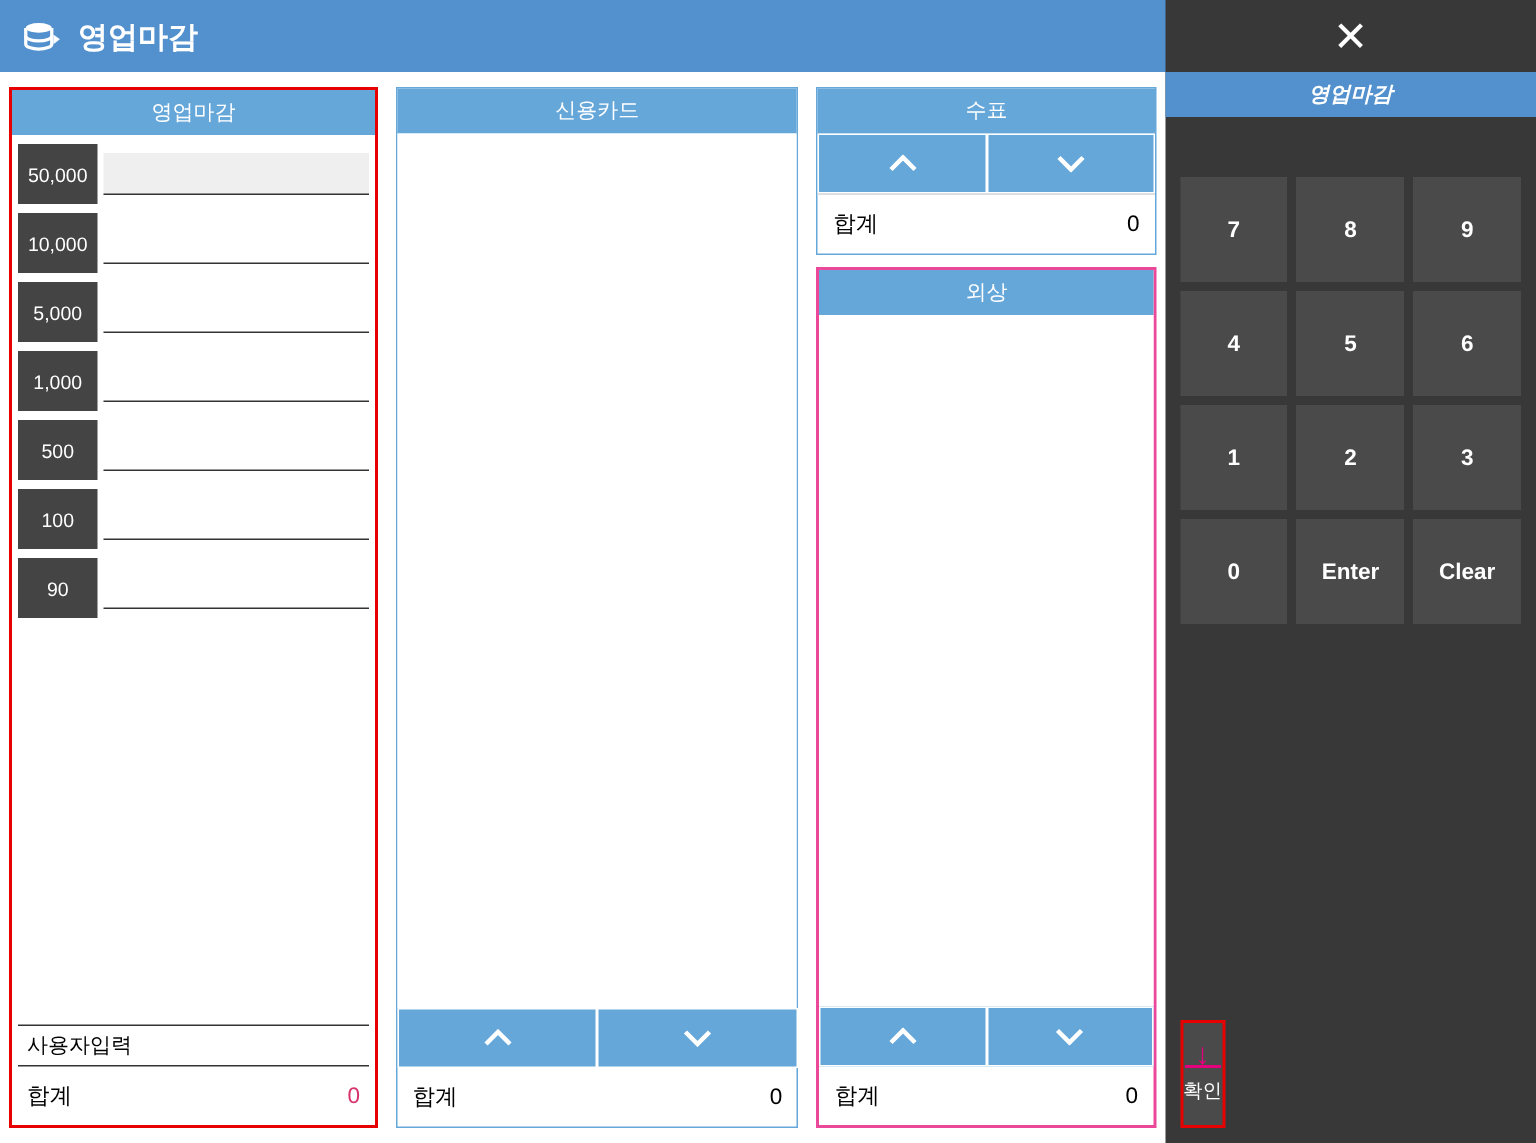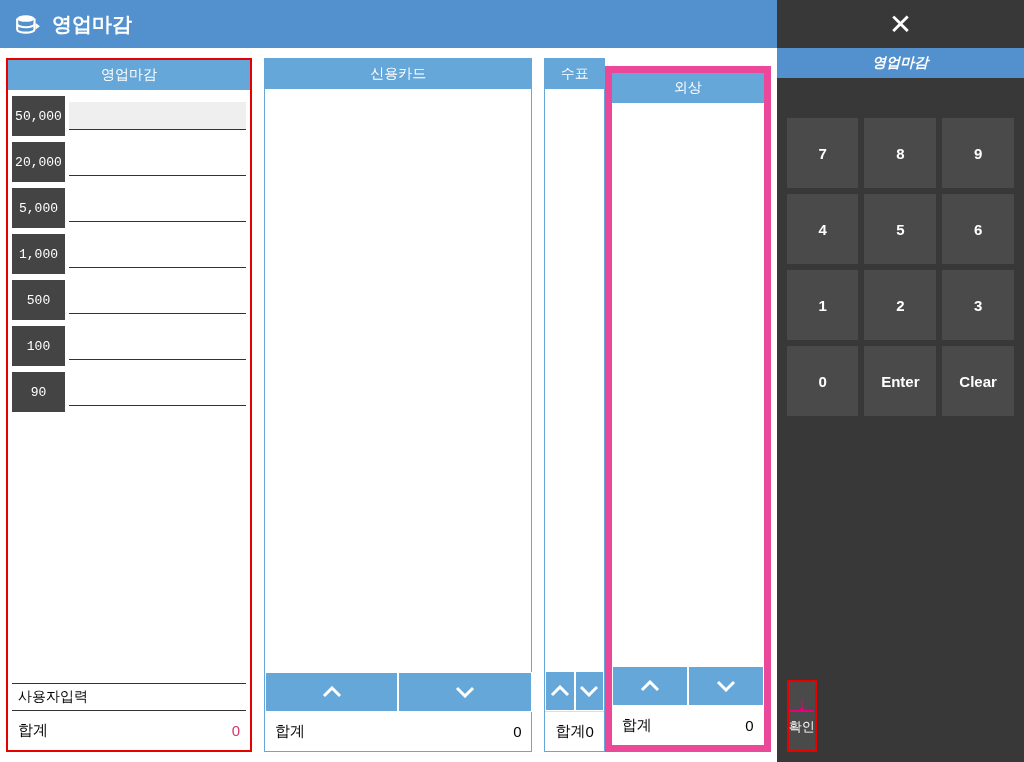--- a/index.html
+++ b/index.html
@@ -7,29 +7,29 @@
 
   .topbar { background: #5391ce; height: 48px; display: flex; align-items: center; padding: 0 12px; }
   .topbar .iconwrap { width: 32px; height: 32px; display:flex; align-items:center; justify-content:center; }
   .topbar .title { color: #ffffff; font-size: 20px; margin-left: 8px; font-weight: bold; }
 
   .main { display: flex; height: calc(100% - 48px); }
 
   .col { margin: 10px 6px; display: flex; flex-direction: column; }
   .col-cash { width: 246px; border: 2px solid #e60000; }
   .col-card { width: 280px; border: 1px solid #66a7da; }
-  .col-right { width: 236px; display:flex; flex-direction:row; margin:10px 6px; }
+  .col-right { width: 236px; display:flex; flex-direction:column; margin:10px 6px; }
   .col-check { border: 1px solid #66a7da; display:flex; flex-direction:column; }
-  .col-credit { border: 7px solid #ec4899; display:flex; flex-direction:column; margin-top:8px; }
+  .col-credit { border: 2px solid #ec4899; display:flex; flex-direction:column; margin-top:8px; }
 
   .panel-header { background: #66a7da; color: #ffffff; text-align: center; padding: 6px 0; font-size: 14px; font-weight: 500; }
 
   .denom-list { padding: 6px 4px; }
   .denom-row { display:flex; align-items:center; margin-bottom: 6px; }
-  .denom-btn { width: 112px; height: 40px; background: #444444; color: #ffffff; border: none; font-size: 13px; font-family: Liberation Mono, monospace; }
+  .denom-btn { width: 112px; height: 40px; background: #444444; color: #ffffff; border: none; font-size: 13px; }
   .denom-input { flex:1; margin-left:4px; border:none; border-bottom: 1px solid #333; height:28px; background: transparent; }
   .denom-input.first { background:#efefef; border-bottom:1px solid #333; }
 
   .userinput-label { border-top:1px solid #333; border-bottom:1px solid #333; padding:4px 6px; font-size:14px; margin: 0 4px; }
 
   .total-row { display:flex; justify-content:space-between; align-items:center; padding: 10px 10px; font-size:15px; }
   .total-row .tval { color:#d6336c; }
   .total-row .tval-black { color:#000; }
 
   .empty-body { flex:1; background:#ffffff; }
@@ -73,21 +73,21 @@
 <div class="main">
 
   <div class="col col-cash">
     <div class="panel-header">영업마감</div>
     <div class="denom-list">
       <div class="denom-row">
         <button class="denom-btn">50,000</button>
         <input class="denom-input first" style="">
       </div>
       <div class="denom-row">
-        <button class="denom-btn">20,000</button>
+        <button class="denom-btn">10,000</button>
         <input class="denom-input" style="">
       </div>
       <div class="denom-row">
         <button class="denom-btn">5,000</button>
         <input class="denom-input" style="">
       </div>
       <div class="denom-row">
         <button class="denom-btn">1,000</button>
         <input class="denom-input" style="">
       </div>

